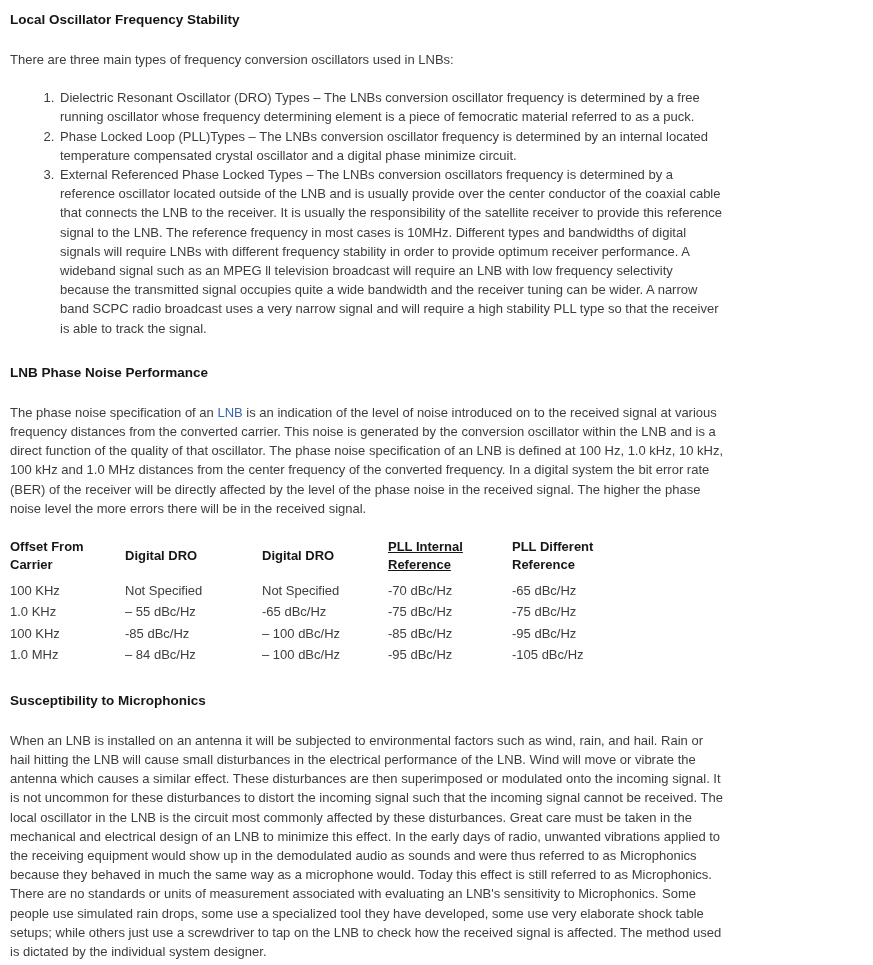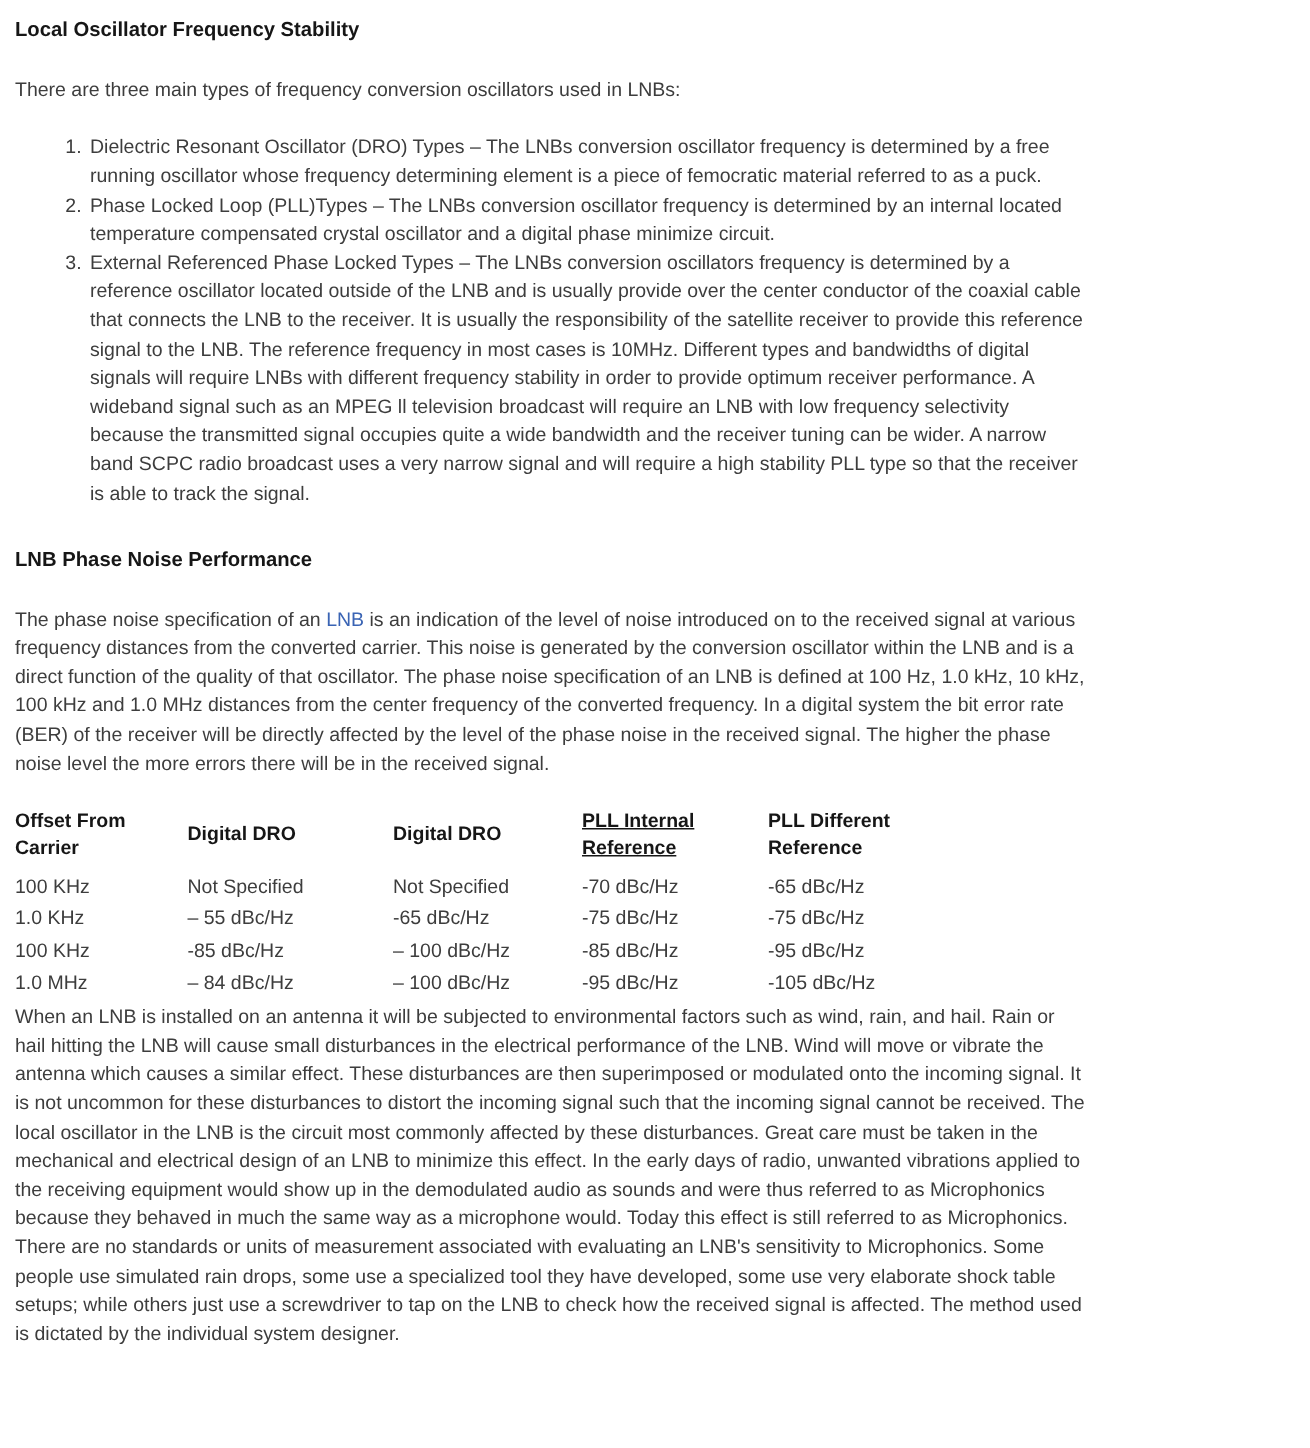--- a/index.html
+++ b/index.html
@@ -127,16 +127,17 @@
         <td>1.0 MHz</td>
         <td>– 84 dBc/Hz</td>
         <td>– 100 dBc/Hz</td>
         <td>-95 dBc/Hz</td>
         <td>-105 dBc/Hz</td>
       </tr>
     </tbody>
   </table>
 
 
+  <h2 class="h-mid">Susceptibility to Microphonics</h2>
 
   <p>When an LNB is installed on an antenna it will be subjected to environmental factors such as wind, rain, and hail. Rain or hail hitting the LNB will cause small disturbances in the electrical performance of the LNB. Wind will move or vibrate the antenna which causes a similar effect. These disturbances are then superimposed or modulated onto the incoming signal. It is not uncommon for these disturbances to distort the incoming signal such that the incoming signal cannot be received. The local oscillator in the LNB is the circuit most commonly affected by these disturbances. Great care must be taken in the mechanical and electrical design of an LNB to minimize this effect. In the early days of radio, unwanted vibrations applied to the receiving equipment would show up in the demodulated audio as sounds and were thus referred to as Microphonics because they behaved in much the same way as a microphone would. Today this effect is still referred to as Microphonics. There are no standards or units of measurement associated with evaluating an LNB's sensitivity to Microphonics. Some people use simulated rain drops, some use a specialized tool they have developed, some use very elaborate shock table setups; while others just use a screwdriver to tap on the LNB to check how the received signal is affected. The method used is dictated by the individual system designer.</p>
 
 </div>
 
 </body></html>

